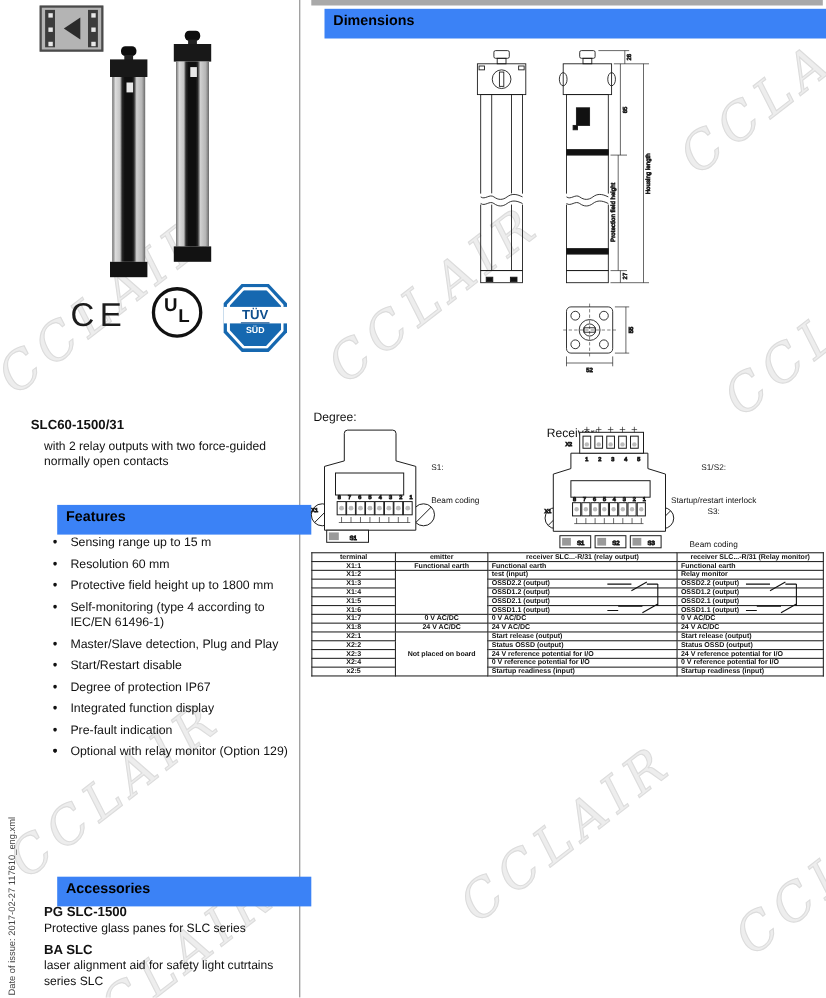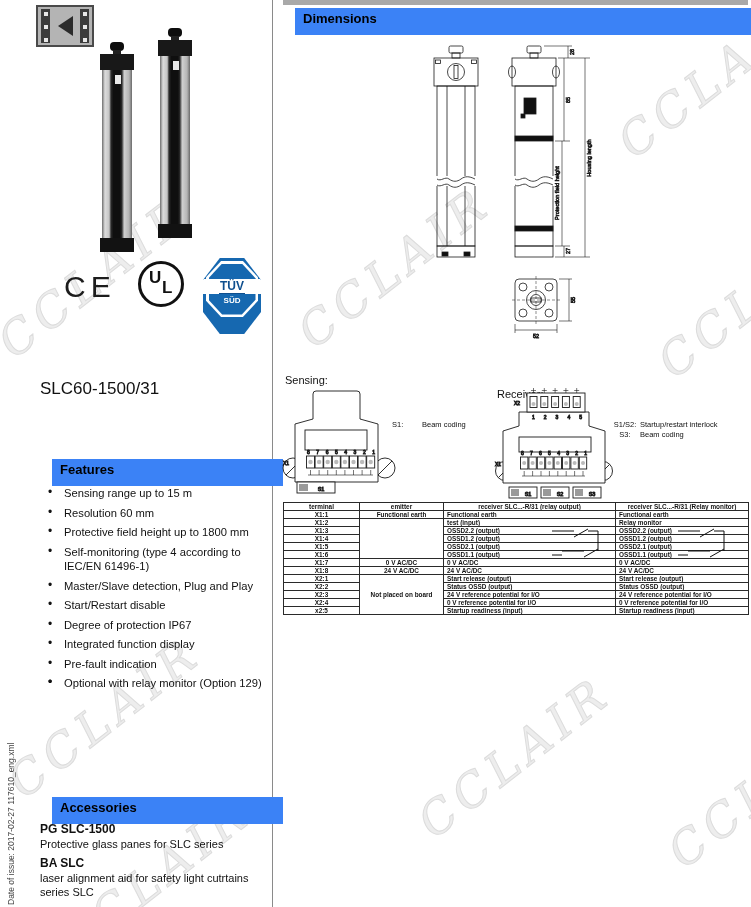--- a/index.html
+++ b/index.html
@@ -11,21 +11,21 @@
       transform:rotate(-38deg);z-index:0;white-space:nowrap;}
   .z{z-index:2;}
   
   .hbar{position:absolute;height:27px;line-height:21px;background:#3b82f6;color:#000;
         font-size:13px;font-weight:bold;padding-left:8px;box-sizing:border-box;z-index:2;margin-left:12px;}
   .hbar-left{left:40px;width:231px;}
   .hbar-right{left:283px;width:465px;}
   .divider{position:absolute;left:272px;top:0;width:1px;height:907px;background:#8a8a8a;z-index:2;}
   .topstrip{position:absolute;left:283px;top:0;width:465px;height:5px;background:#a9a9a9;z-index:2;}
   
-  .model-name{position:absolute;left:40px;top:379px;font-size:17px;font-weight:normal;z-index:2;}
+  .model-name{position:absolute;left:28px;top:379px;font-size:12px;font-weight:bold;z-index:2;}
   .model-desc{position:absolute;left:40px;top:399px;width:236px;font-size:11px;line-height:14px;z-index:2;}
   .features{position:absolute;left:40px;top:486px;width:234px;z-index:2;}
   .feat{position:relative;padding-left:24px;font-size:11.2px;line-height:14.5px;margin-bottom:5px;}
   .feat .bul{position:absolute;left:8px;top:-1px;font-size:12px;}
   .acc-name{position:absolute;left:40px;font-size:12px;font-weight:bold;z-index:2;}
   .acc-desc{position:absolute;left:40px;width:220px;font-size:11px;line-height:14px;z-index:2;}
   .side-note{position:absolute;left:6px;top:905px;transform:rotate(-90deg);transform-origin:left top;
              font-size:8.5px;color:#444;white-space:nowrap;z-index:2;}
   
   #nav-icon{position:absolute;left:36px;top:5px;width:58px;height:42px;border:2px solid #4a4a4a;
@@ -36,32 +36,32 @@
   .tri-left{position:absolute;left:20px;top:9px;width:0;height:0;
             border-top:10px solid transparent;border-bottom:10px solid transparent;
             border-right:15px solid #2b2b2b;}
   
   #ce-logo{position:absolute;left:64px;top:270px;font-size:30px;letter-spacing:5px;color:#1c1c1c;z-index:2;}
   #ul-logo{position:absolute;left:138px;top:261px;width:46px;height:46px;border:3px solid #111;
            border-radius:50%;box-sizing:border-box;z-index:2;}
   #ul-logo .u{position:absolute;left:8px;top:4px;font-size:17px;font-weight:bold;}
   #ul-logo .l{position:absolute;left:21px;top:14px;font-size:17px;font-weight:bold;}
   .oct{clip-path:polygon(29% 0,71% 0,100% 29%,100% 71%,71% 100%,29% 100%,0 71%,0 29%);}
-  #tuv-logo{position:absolute;left:203px;top:258px;width:58px;height:76px;background:#1668b0;z-index:2;}
+  #tuv-logo{position:absolute;left:203px;top:258px;width:58px;height:62px;background:#1668b0;z-index:2;}
   #tuv-logo .w{position:absolute;left:3px;top:3px;width:52px;height:56px;background:#fff;}
   #tuv-logo .b{position:absolute;left:5.5px;top:5.5px;width:47px;height:51px;background:#1668b0;}
   #tuv-band{position:absolute;left:0;top:21px;width:58px;height:15px;background:#fff;
             text-align:center;font-size:12px;font-weight:bold;color:#0f4f8e;line-height:14px;}
   #tuv-band span{border-bottom:1.5px solid #0f4f8e;padding:0 1px;}
   #tuv-sud{position:absolute;left:0;top:38px;width:58px;text-align:center;font-size:8px;
            font-weight:bold;color:#fff;}
   
   .conn-label{position:absolute;font-size:11px;z-index:2;}
   .legend{position:absolute;font-size:7.5px;line-height:9.5px;color:#111;z-index:2;}
-  .legend .row{display:flex;}
+  .legend .row{display:flex;flex-direction:column;}
   .legend .k{flex:0 0 30px;}
   
   #terminal-table{position:absolute;left:283px;top:502px;width:466px;border-collapse:collapse;
                   table-layout:fixed;z-index:2;}
   #terminal-table th,#terminal-table td{border:1px solid #2a2a2a;font-size:6.4px;line-height:7px;
                   height:7px;padding:0 3px;overflow:hidden;white-space:nowrap;font-weight:bold;}
   #terminal-table th{text-align:center;}
   #terminal-table td{text-align:left;}
   #terminal-table td.ct{text-align:center;}
   .relay-sym{position:absolute;z-index:3;pointer-events:none;}
@@ -136,20 +136,21 @@
   <div class="w oct"></div>
       <div class="b oct"></div>
   <div id="tuv-band"><span>TÜV</span></div>
   <div id="tuv-sud">SÜD</div>
 </div>
 
 <div class="divider"></div>
 <div class="topstrip"></div>
 
 <div class="model-name">SLC60-1500/31</div>
+<div class="model-desc">with 2 relay outputs with two force-guided normally open contacts</div>
 
 <div class="hbar hbar-left" style="top:459px;">Features</div>
 <div class="features">
   <div class="feat"><span class="bul">•</span><span>Sensing range up to 15 m</span></div>
   <div class="feat"><span class="bul">•</span><span>Resolution 60 mm</span></div>
   <div class="feat"><span class="bul">•</span><span>Protective field height up to 1800 mm</span></div>
   <div class="feat"><span class="bul">•</span><span>Self-monitoring (type 4 according to IEC/EN 61496-1)</span></div>
   <div class="feat"><span class="bul">•</span><span>Master/Slave detection, Plug and Play</span></div>
   <div class="feat"><span class="bul">•</span><span>Start/Restart disable</span></div>
   <div class="feat"><span class="bul">•</span><span>Degree of protection IP67</span></div>
@@ -245,21 +246,21 @@
       <line x1="95" y1="284" x2="95" y2="293"></line>
           <line x1="137" y1="284" x2="137" y2="293"></line>
       <line x1="95" y1="290" x2="137" y2="290"></line>
     </g>
     <text font-size="5.4" text-anchor="middle" transform="rotate(-90 155 260)" x="155" y="260">55</text>
     <text font-size="5.4" text-anchor="middle" x="116" y="298">52</text>
   </g>
 </svg>
 
 
-<div class="conn-label" style="left:285px;top:374px;">Sensing:</div>
+<div class="conn-label" style="left:285px;top:374px;">Degree:</div>
 <svg class="abs z" style="left:281px;top:388px;" width="120" height="110" viewBox="0 0 120 110" fill="none" stroke="#1a1a1a" stroke-width="0.9">
   <g>
     <circle cx="12" cy="80" r="10" fill="#fff"></circle>
         <line x1="5" y1="87" x2="19" y2="73"></line>
     <circle cx="104" cy="80" r="10" fill="#fff"></circle>
         <line x1="97" y1="87" x2="111" y2="73"></line>
   </g>
   <path d="M14,94 L14,36 L32,31 L32,6 Q32,3 35,3 H76 Q79,3 79,6 V31 L97,36 L97,94 Z" fill="#fff"></path>
   <rect x="24" y="42" width="62" height="20"></rect>
   <text x="26" y="66" font-size="5" textLength="68" lengthAdjust="spacing">8 7 6 5 4 3 2 1</text>

